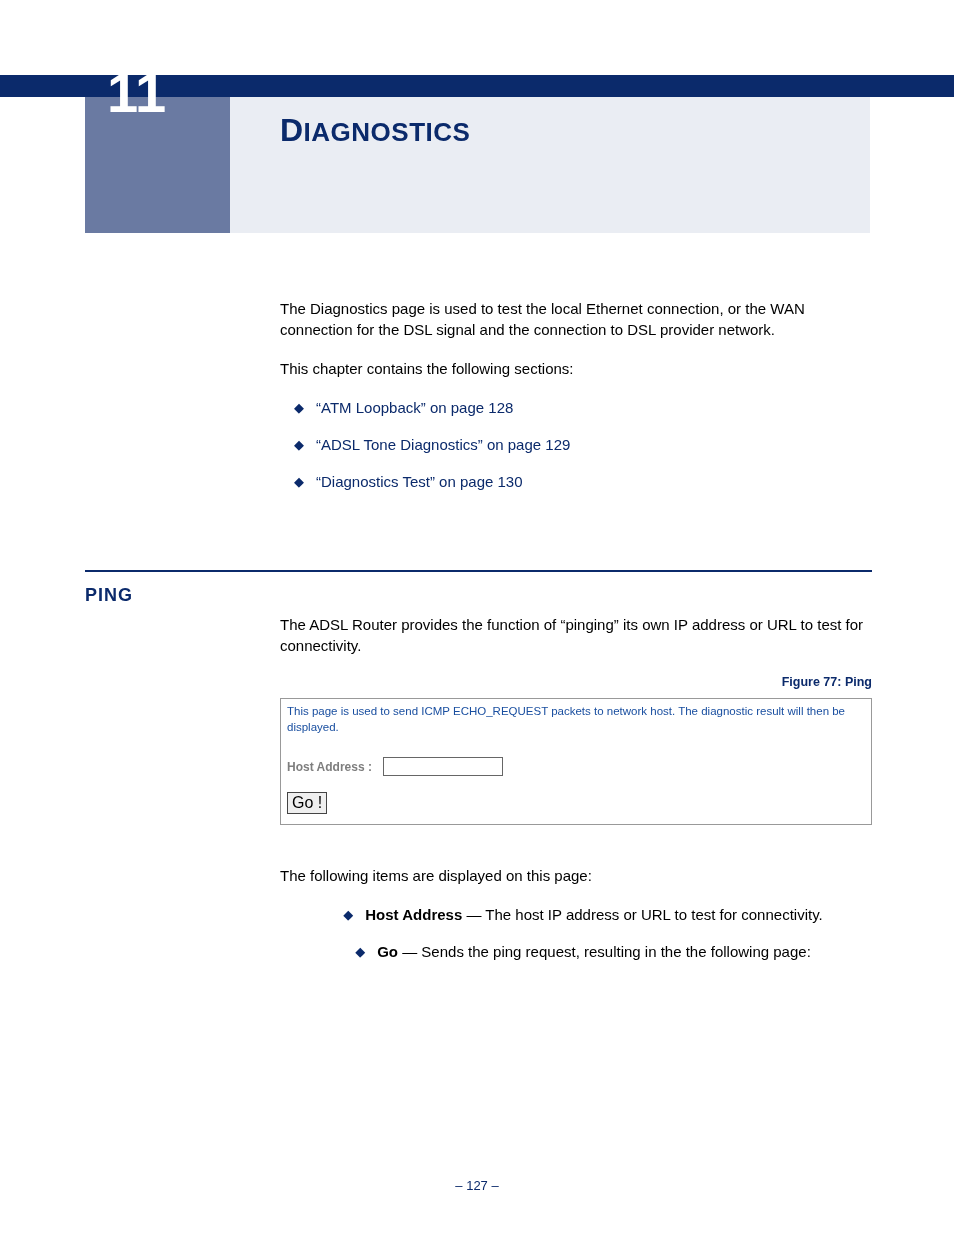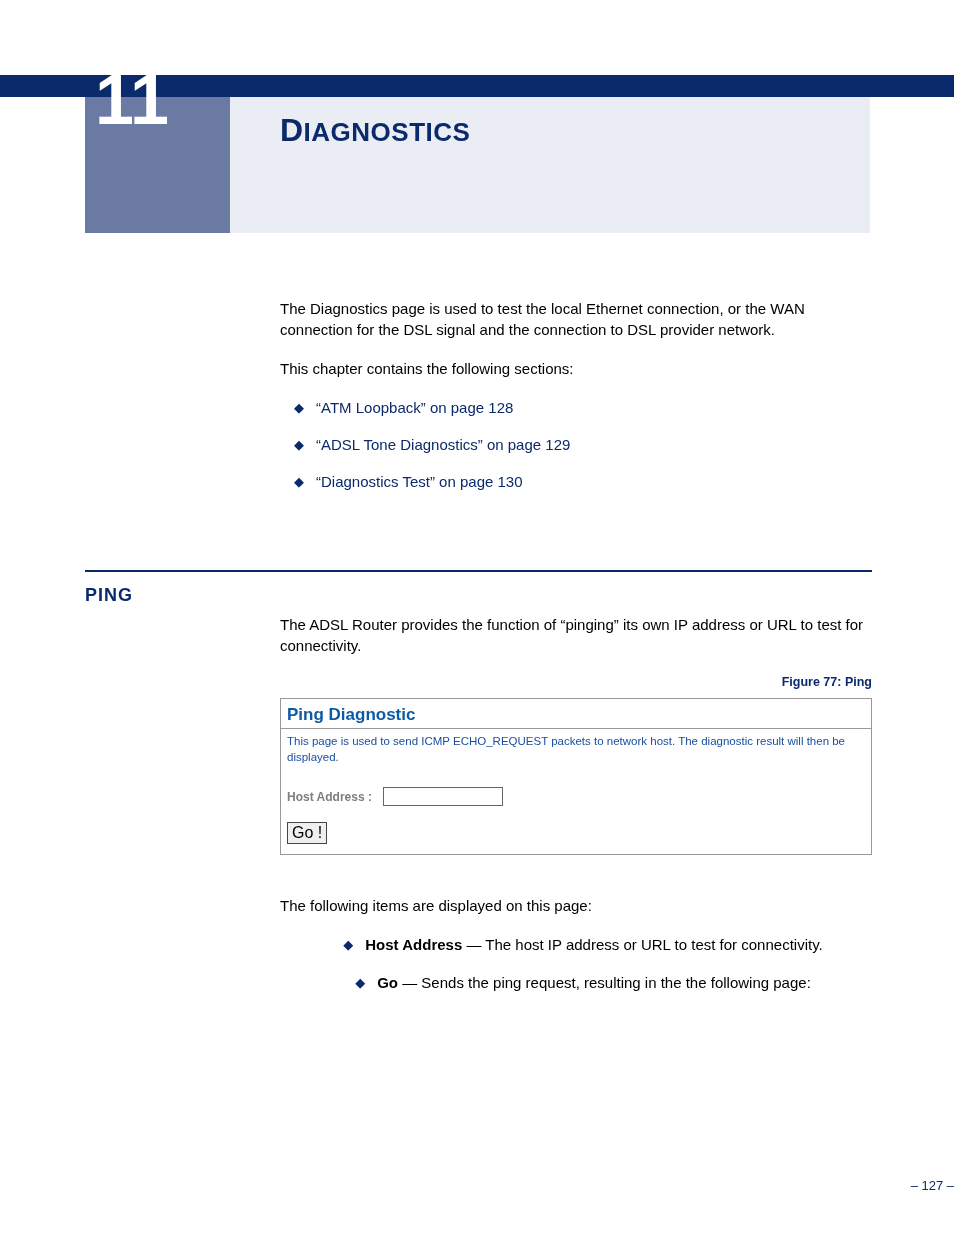--- a/index.html
+++ b/index.html
@@ -6,21 +6,21 @@
     body {
       width: 954px;
       height: 1235px;
       background: #fff;
       font-family: Verdana, Geneva, sans-serif;
       color: #000;
       position: relative;
     }
     .topbar { position: absolute; left: 0; right: 0; top: 75px; height: 22px; background: #0b2a6b; }
     .chapter-block { position: absolute; left: 85px; top: 97px; width: 145px; height: 136px; background: #6a7aa2; }
-    .chapter-num { position: absolute; left: 95px; top: 60px; width: 145px; text-align: left; padding-right: 10px; font-size: 70px; font-weight: bold; color: #fff; z-index: 2; }
+    .chapter-num { position: absolute; left: 69px; top: 60px; width: 145px; text-align: center; padding-right: 10px; font-size: 56px; font-weight: bold; color: #fff; z-index: 2; }
     .title-block { position: absolute; left: 230px; top: 97px; width: 640px; height: 136px; background: #eaedf3; }
     .chapter-title { position: absolute; left: 280px; top: 112px; font-size: 32px; font-weight: bold; color: #0b2a6b; font-variant: small-caps; letter-spacing: 0.5px; }
     .body-area { position: absolute; left: 280px; top: 280px; right: 82px; font-size: 15px; line-height: 1.4; margin-top: 18px; }
     .para { margin-bottom: 18px; }
     .diamond { color: #0b2a6b; font-size: 13px; margin-right: 12px; position: relative; top: -1px; }
     .toc-list { list-style: none; margin: 8px 0 40px 14px; }
     .toc-list li { margin-bottom: 16px; }
     .link { color: #0b2a6b; }
     .section-rule { position: absolute; left: 85px; right: 82px; top: 570px; height: 2px; background: #0b2a6b; }
     .section-heading { position: absolute; left: 85px; top: 585px; font-size: 18px; font-weight: bold; color: #0b2a6b; font-variant: small-caps; letter-spacing: 1px; }
@@ -29,21 +29,21 @@
     .figbox { border: 1px solid #999; width: 592px; }
     .figbox-title { font-size: 17px; font-weight: bold; color: #0b5aa5; padding: 4px 6px 2px; border-bottom: 1px solid #999; }
     .figbox-desc { font-size: 11.5px; color: #1a4fa0; padding: 4px 6px 2px; }
     .figbox-row { padding: 18px 6px 6px; }
     .host-label { font-size: 12px; font-weight: bold; color: #7e7e7e; display: inline-block; width: 88px; }
     .host-input { border: 1px solid #666; width: 120px; height: 19px; background: #fff; margin-left: 4px; }
     .go-row { padding: 10px 6px 10px; }
     .go-btn { font-size: 16px; padding: 1px 4px; border: 1px solid #444; background: #efefef; cursor: pointer; }
     .items-list { list-style: none; margin: 8px 0 0 14px; text-align: center; }
     .items-list li { margin-bottom: 16px; }
-    .pagenum { position: absolute; bottom: 42px; left: 0; right: 0; text-align: right; font-size: 13px; color: #0b2a6b; }
+    .pagenum { position: absolute; bottom: 42px; left: 0; right: 0; text-align: center; font-size: 13px; color: #0b2a6b; }
   </style>
 </head>
 <body>
 
 <div class="topbar"></div>
 <div class="chapter-block"></div>
 <div class="chapter-num">11</div>
 <div class="title-block"></div>
 <div class="chapter-title">D<span style="font-size:26px">IAGNOSTICS</span></div>
 
@@ -58,21 +58,20 @@
 </div>
 
 <div class="section-rule"></div>
 <div class="section-heading">PING</div>
 
 <div class="ping-area">
   <p class="para">The ADSL Router provides the function of “pinging” its own IP address or URL to test for connectivity.</p>
   <p class="fig-caption">Figure 77:  Ping</p>
 
   <div class="figbox">
-    <div class="figbox-title">Ping Diagnostic</div>
     <div class="figbox-desc">This page is used to send ICMP ECHO_REQUEST packets to network host. The diagnostic result will then be displayed.</div>
     <div class="figbox-row">
       <span class="host-label">Host Address :</span>
       <input class="host-input" type="text" value="" style="">
     </div>
     <div class="go-row">
       <button class="go-btn">Go !</button>
     </div>
   </div>
 

